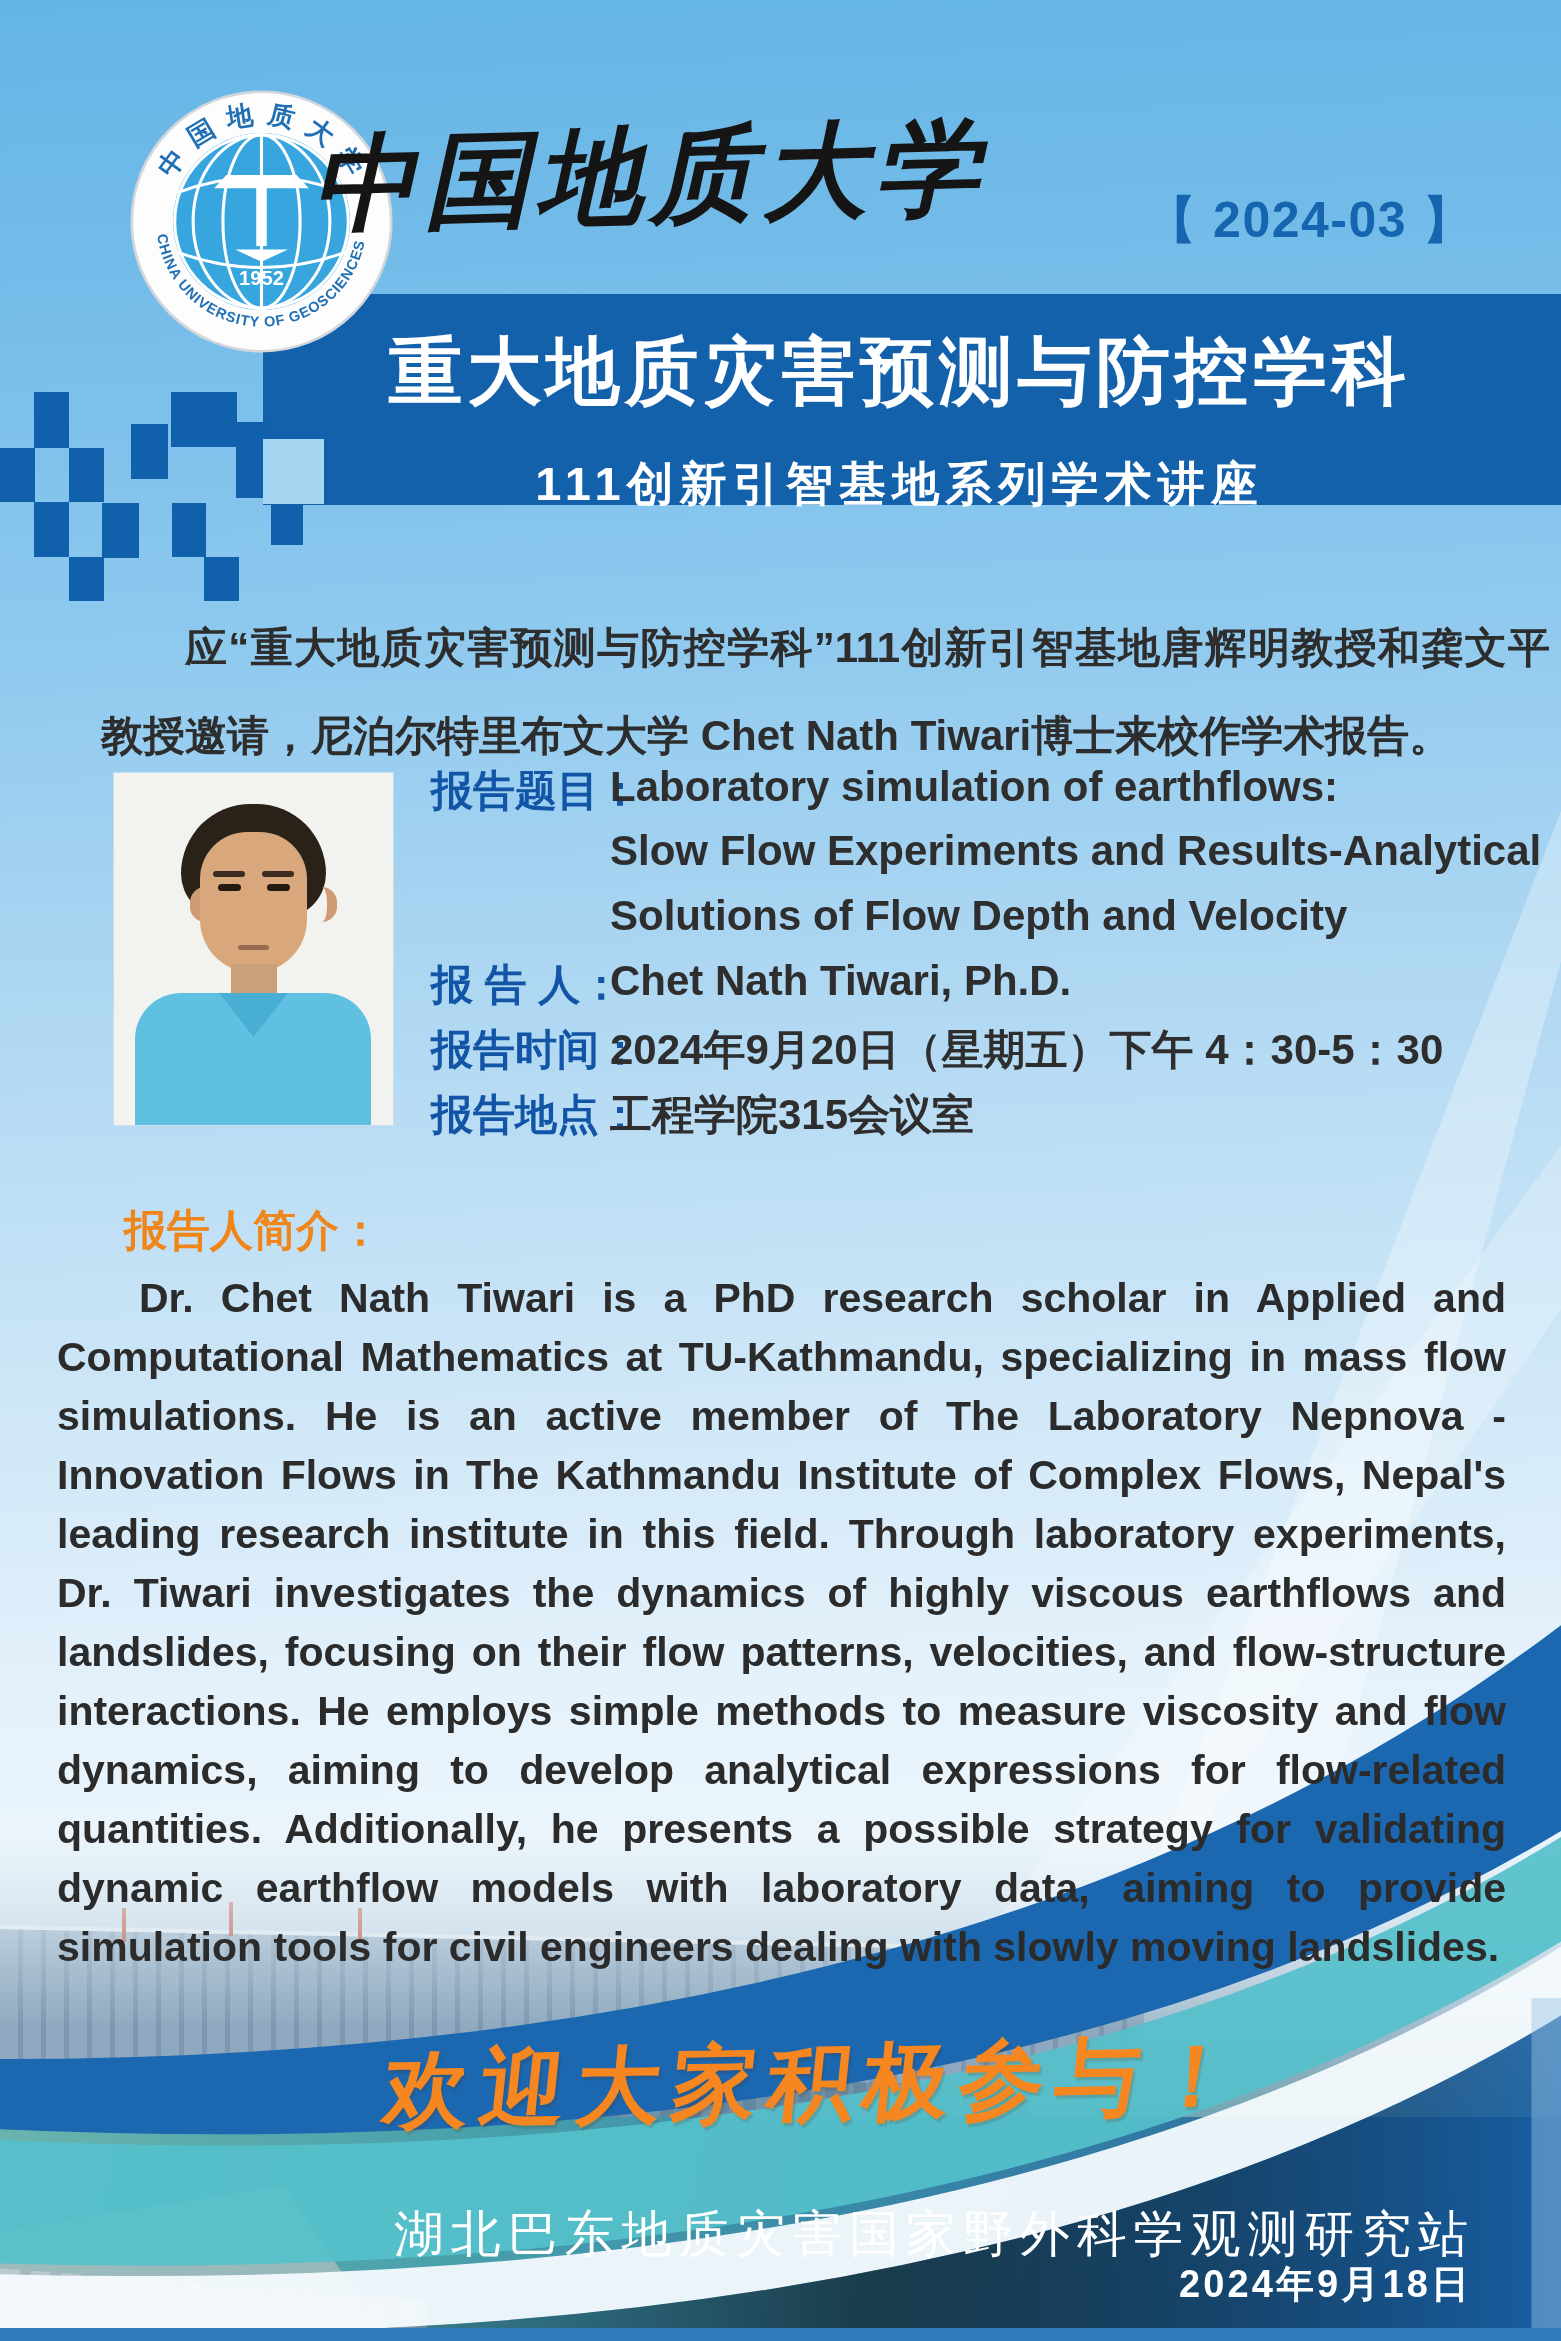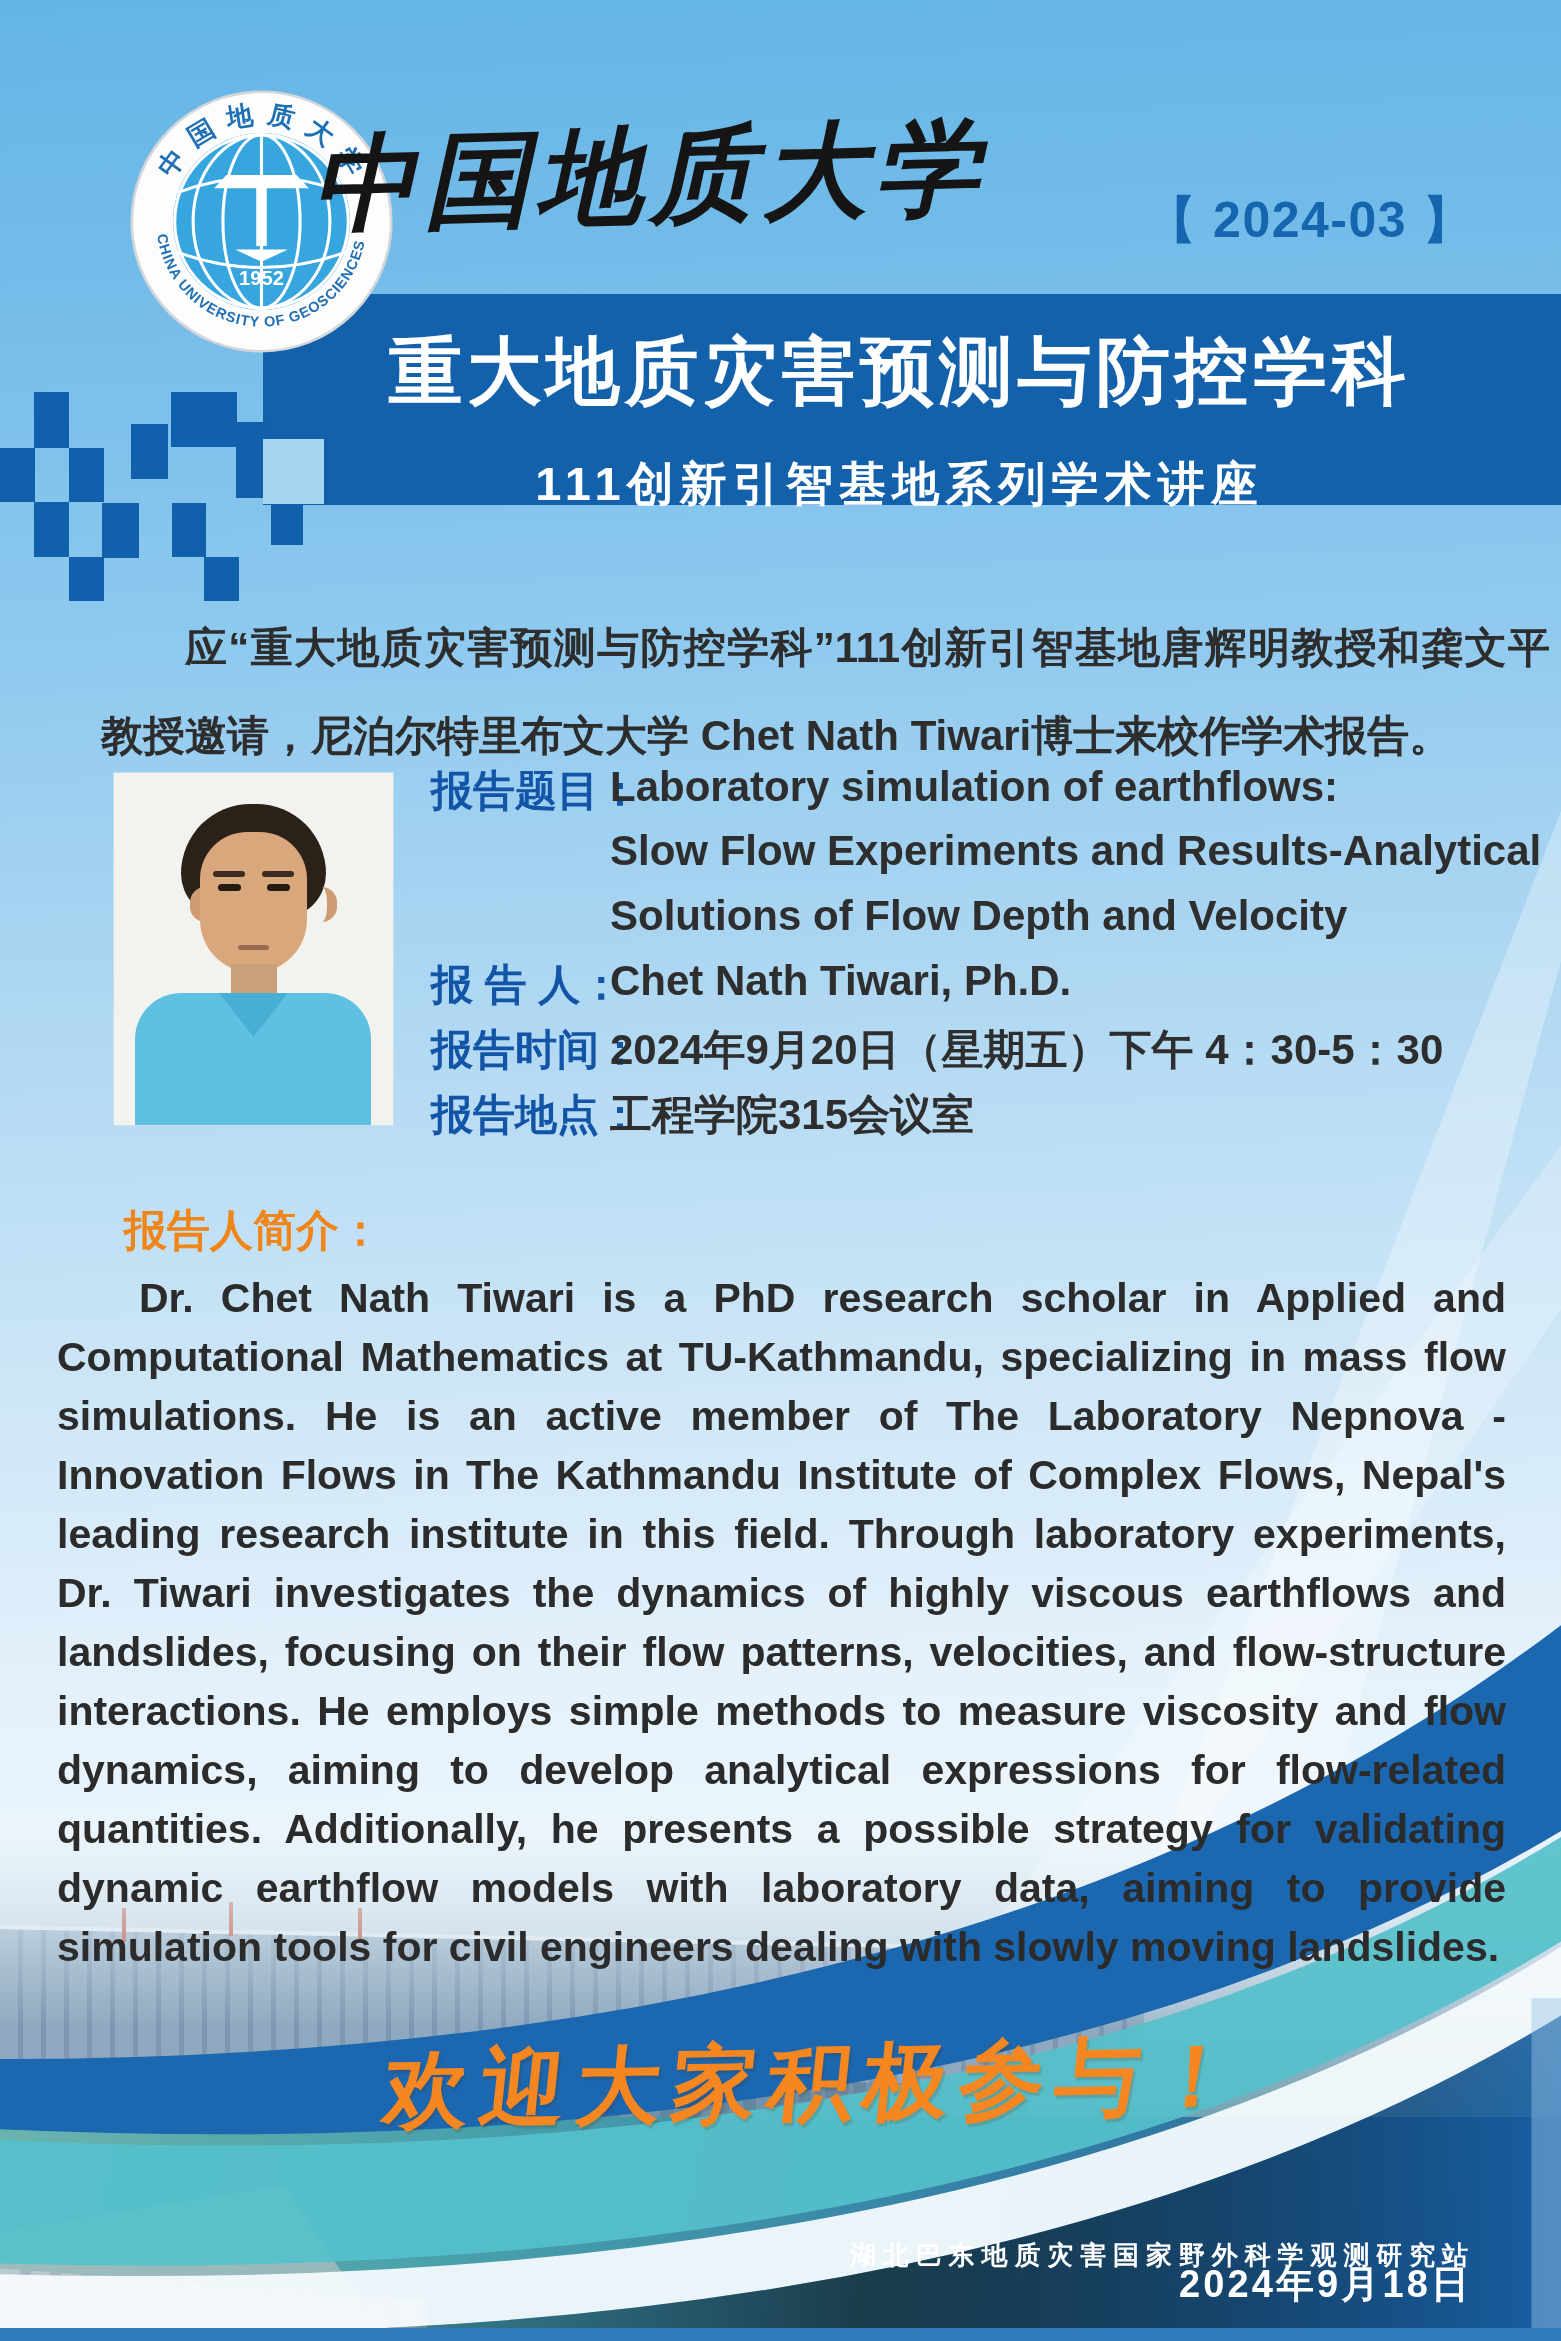--- a/index.html
+++ b/index.html
@@ -74,21 +74,21 @@
   #dam .crane{position:absolute; width:3.8px; height:34px; background:#b44a3c; top:85px;}
   #dam .fade{position:absolute; left:0; top:0; width:1562px; height:229px;
     background:linear-gradient(180deg,#ecf5fb 0%,rgba(236,245,251,0) 90%);}
   
   #swoosh{left:0; top:0; width:1562px; height:2342px; z-index:3; pointer-events:none;}
   
   #welcome{left:385px; top:2026px; z-index:5; font-size:85px; font-weight:700;
     color:#f6861f; letter-spacing:10.7px; transform:skewX(-7deg) rotate(-1deg);
     text-shadow:2.3px 3.1px 1.5px rgba(90,45,0,.18);}
   #org1{right:90px; top:2125px; z-index:5; font-size:46px; font-weight:700; color:#fff; letter-spacing:15.3px;}
-  #org2{right:87px; top:2201px; z-index:5; font-size:26px; font-weight:700; color:#fff; letter-spacing:6.9px;margin-top:37px;}
+  #org2{right:87px; top:2201px; z-index:5; font-size:50px; font-weight:400; color:#fff; letter-spacing:6.9px;}
   #date{right:90px; top:2259px; z-index:5; font-size:38px; font-weight:700; color:#fff; letter-spacing:3.1px;text-align:right;}
   #bottom-bar{left:0; bottom:0; width:1562px; height:13.7px; background:#2f7abd; z-index:6;}
 </style>
 </head>
 <body>
 
 <div id="page">
 
   <svg id="logo" class="abs" viewBox="0 0 300 300">
     <defs>

